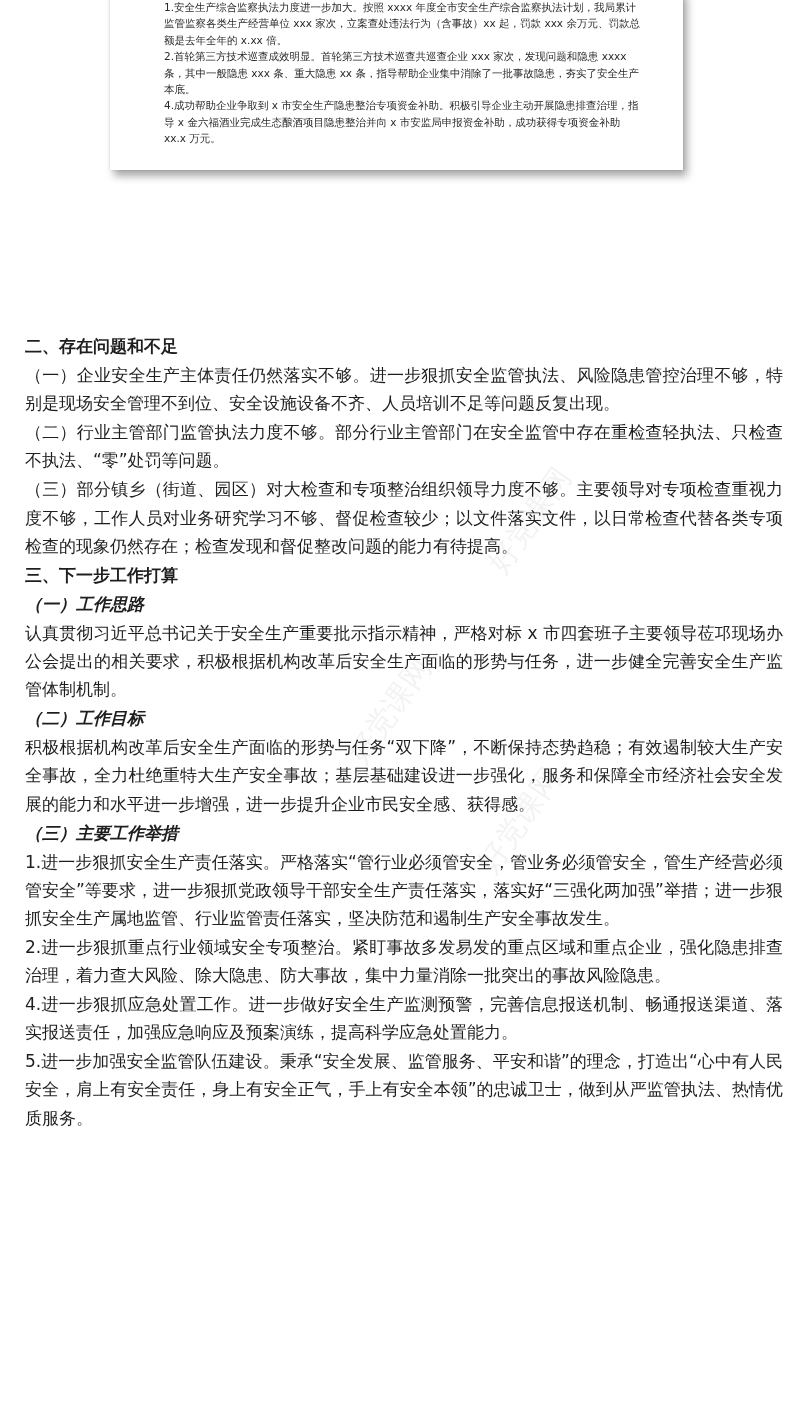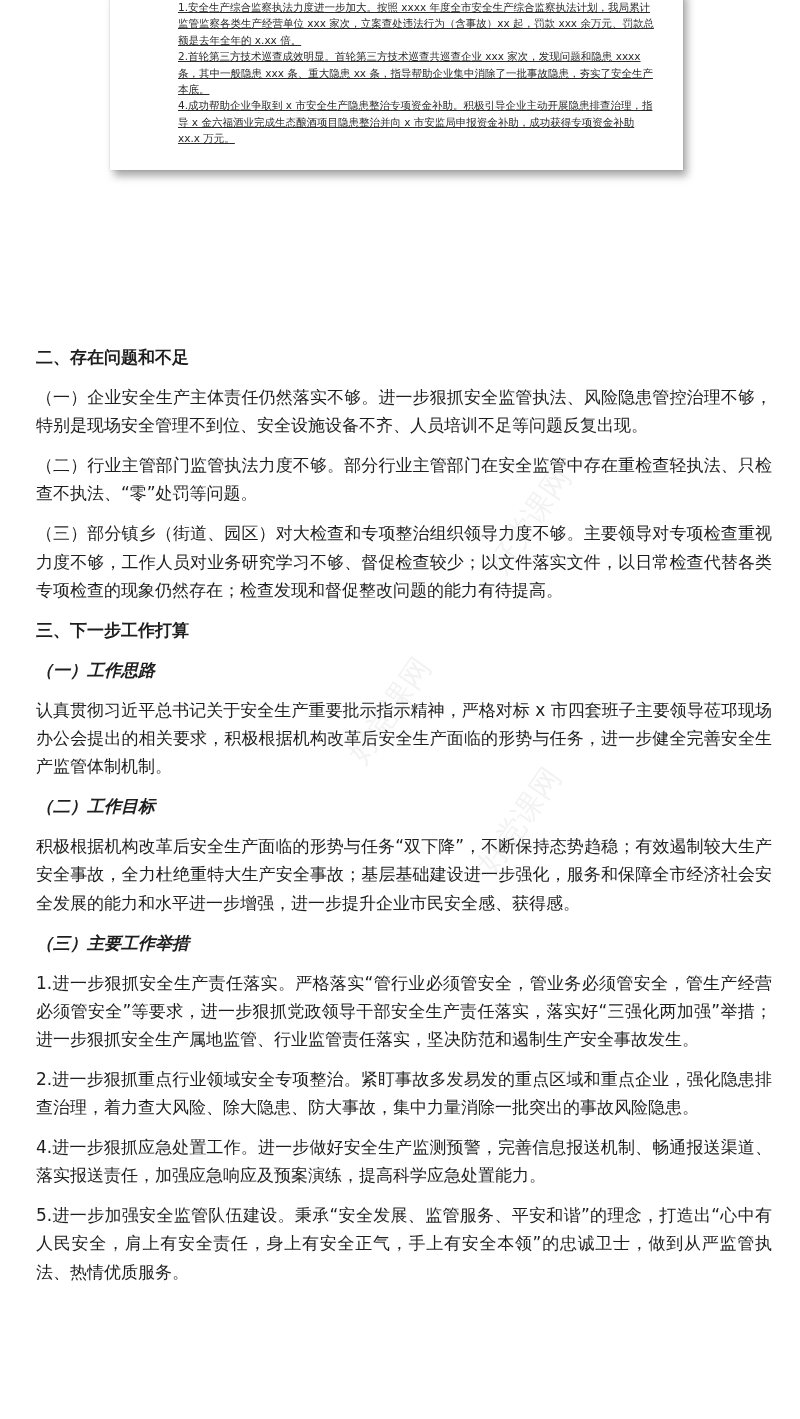--- a/index.html
+++ b/index.html
@@ -1,24 +1,24 @@
 <!DOCTYPE html>
 <html><head>
 <meta charset="utf-8">
 <style>
   html, body { margin:0; padding:0; background:#ffffff; }
   body { width:800px; height:1419px; position:relative; overflow:hidden;
          font-family:"DejaVu Sans","Liberation Sans",sans-serif; color:#1e1e1e; }
   .card { position:absolute; left:110px; top:-10px; width:573px; height:180px;
           background:#fff; box-shadow: 4px 6px 8px rgba(0,0,0,0.35), 0 0 2px rgba(0,0,0,0.15);
           box-sizing:border-box; padding:0 0 0 52px; }
-  .card .cbody { position:absolute; left:68px; top:9px; width:480px; font-size:10.5px; line-height:16.4px; color:#2a2a2a;text-decoration:underline; }
+  .card .cbody { position:absolute; left:54px; top:9px; width:480px; font-size:10.5px; line-height:16.4px; color:#2a2a2a; }
   .card .cbody p { margin:0; }
   .doc { position:absolute; left:24px; top:331px; width:760px; font-size:17px; line-height:28.1px; color:#1e1e1e; }
-  .doc p { margin:12px; text-align:justify; }
+  .doc p { margin:1px; text-align:justify; }
   .doc .h1 { font-weight:bold; }
   .doc .h2 { font-weight:bold;font-style:italic; }
   .watermark { position:absolute; font-size:30px; color:rgba(0,0,0,0.05); transform:rotate(-55deg); pointer-events:none; white-space:nowrap; }
 </style>
 </head>
 <body>
 
 <div class="card">
 
   <div class="cbody">

